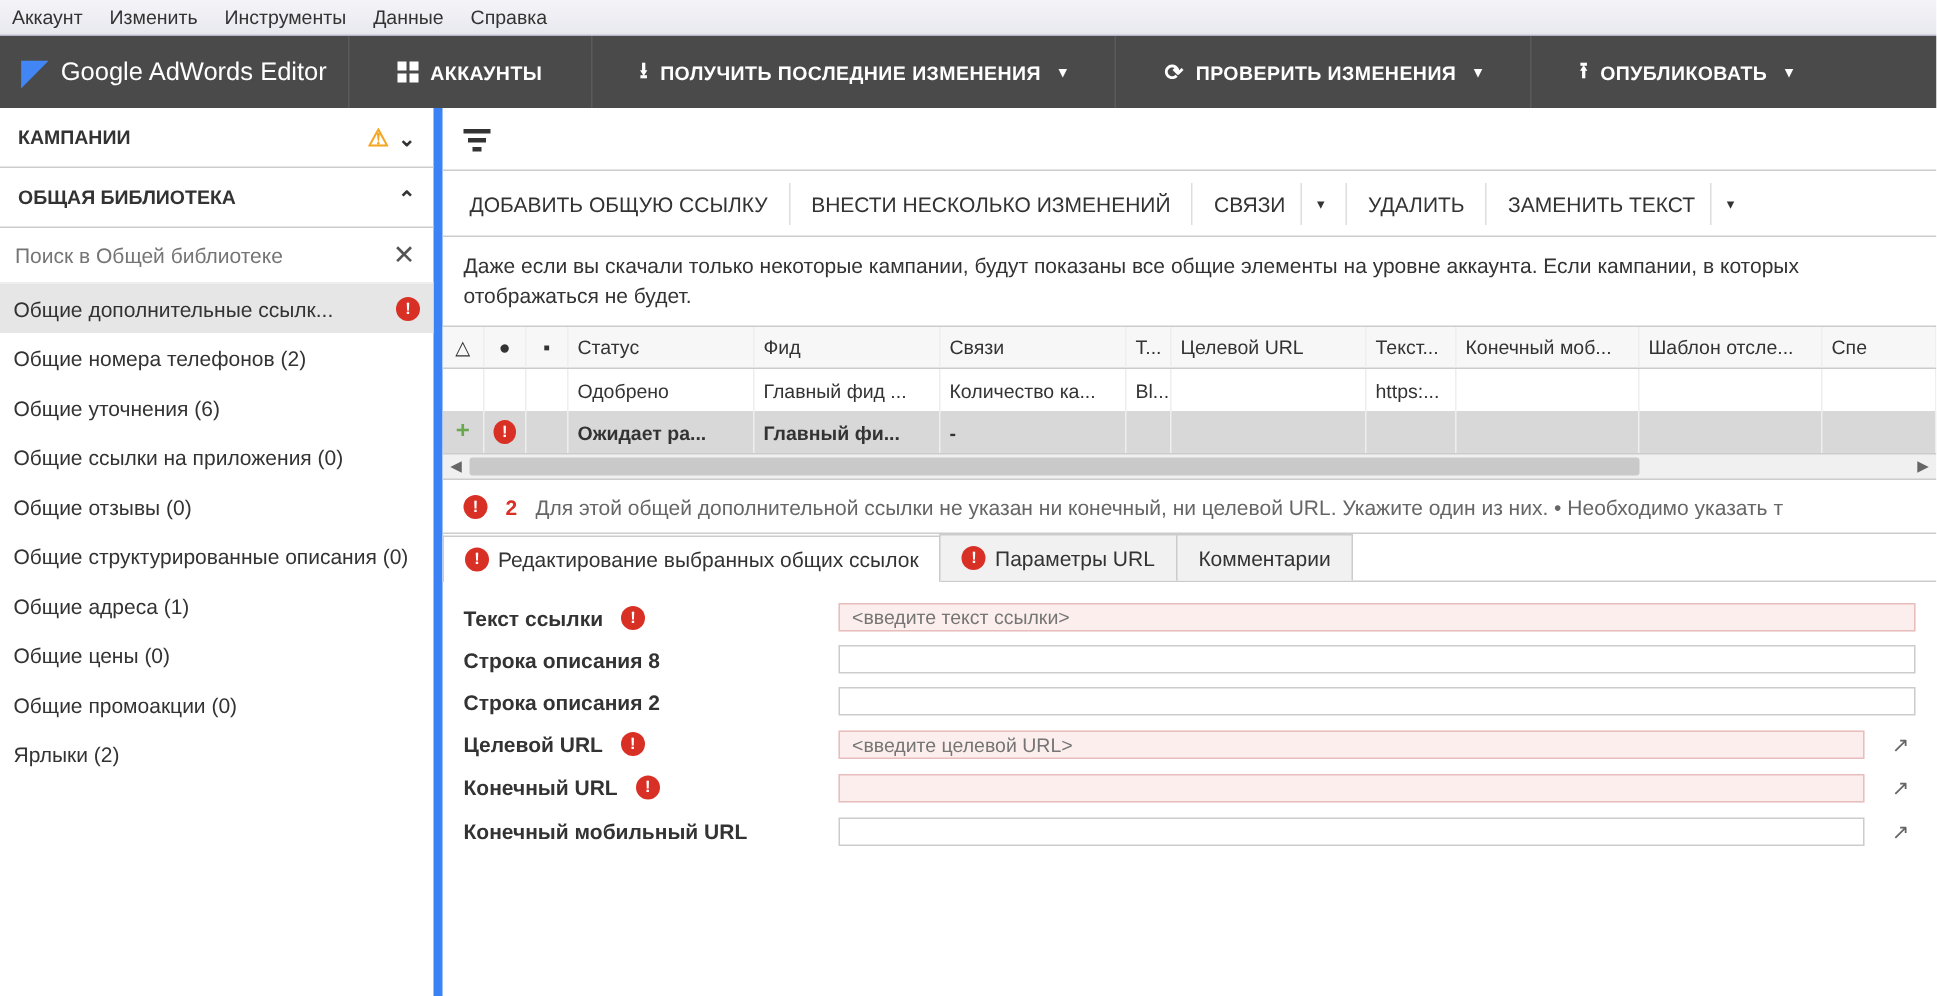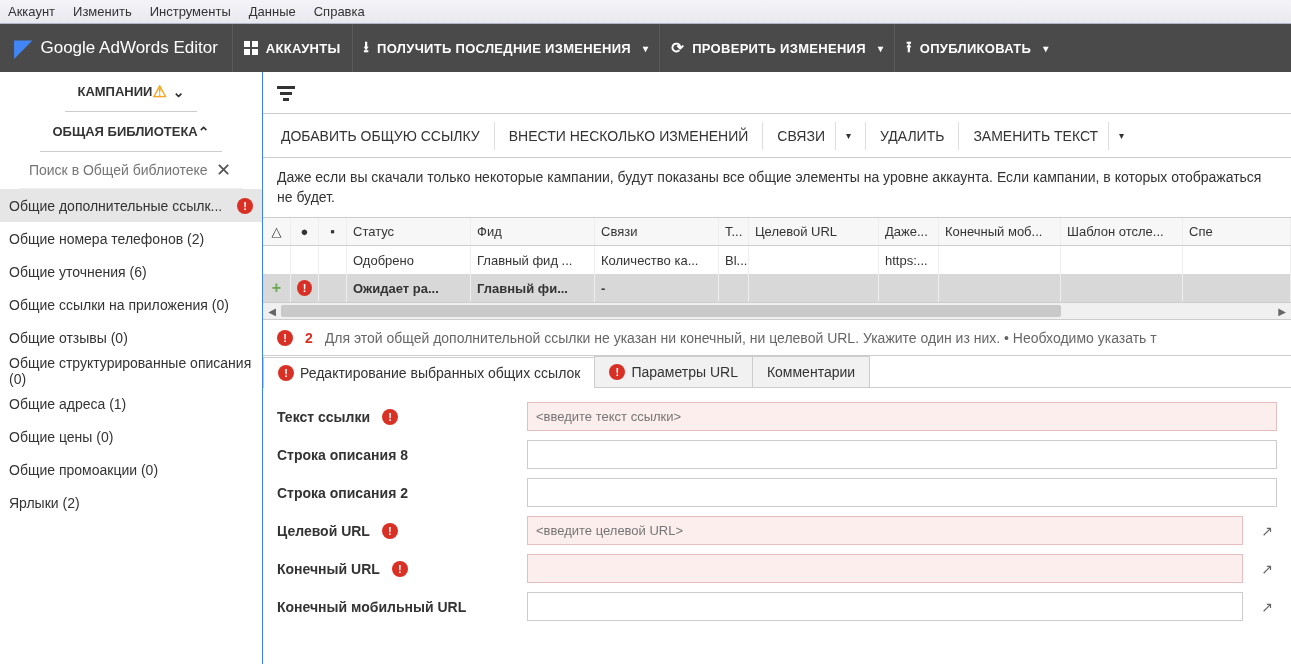--- a/index.html
+++ b/index.html
@@ -6,31 +6,31 @@
 body { width: 1291px; height: 664px; overflow: hidden; background: #fff; font-size: 13px; color: #333; }
 
 
 .menubar { height: 24px; background: linear-gradient(#f4f4f8, #e8e8ef); border-bottom: 1px solid #b5b5c9; display: flex; align-items: center; padding: 0 8px; gap: 18px; }
 .menubar span { font-size: 13px; cursor: default; }
 
 
 .toolbar { height: 48px; background: #4a4a4a; display: flex; align-items: center; color: #fff; }
 .logo-wrap { display: flex; align-items: center; padding: 0 14px; gap: 8px; }
 .logo-text { font-size: 17px; font-weight: 400; }
-.tool-item { display: flex; align-items: center; gap: 8px; padding: 0 11px; height: 100%; font-size: 13px; font-weight: bold; letter-spacing: 0.3px; cursor: pointer; }
+.tool-item { display: flex; align-items: center; gap: 8px; padding: 0 32px; height: 100%; font-size: 13px; font-weight: bold; letter-spacing: 0.3px; cursor: pointer; }
 .tool-item.first { border-left: 1px solid #5a5a5a; }
 .tool-sep { width: 1px; height: 100%; background: #5a5a5a; }
 .squares-icon { display: grid; grid-template-columns: 6px 6px; grid-template-rows: 6px 6px; gap: 2px; }
 .squares-icon i { background:#fff; }
 .dl-icon, .up-icon, .ref-icon { font-size: 15px; }
 .chev { font-size: 10px; margin-left: 4px; }
 
 
 .main { display: flex; height: calc(100% - 72px); }
-.sidebar { width: 263px; border-right: 1px solid #3b82f6; display:flex; flex-direction:column;align-items:center; }
+.sidebar { width: 295px; border-right: 6px solid #3b82f6; display:flex; flex-direction:column; }
 .content { flex: 1; display:flex; flex-direction:column; overflow:hidden; }
 
 
 .side-section-header { height: 40px; display:flex; align-items:center; justify-content:space-between; padding: 0 12px; font-weight:bold; border-bottom:1px solid #ccc; }
 .side-section-header .icons { display:flex; gap:6px; align-items:center; }
 .warn-tri { color:#f5a623; font-size:16px; }
 .chev-dark { font-size:14px; }
 .search-row { display:flex; align-items:center; padding: 4px 8px; border-bottom:1px solid #eee; }
 .search-row input { flex:1; border:none; outline:none; font-size:14px; color:#888; padding:6px 2px; }
 .close-x { font-size:18px; color:#555; cursor:pointer; padding:0 4px; }
@@ -75,21 +75,21 @@
 
 
 .tabs { display:flex; border-bottom:1px solid #ccc; height:32px; }
 .tab { padding:0 14px; display:flex; align-items:center; gap:6px; border:1px solid #ccc; border-bottom:none; background:#f1f1f1; font-size:14px; cursor:pointer; margin-right:-1px; }
 .tab.active { background:#fff; position:relative; top:1px; }
 
 
 .form { padding:14px 14px 0 14px; display:flex; flex-direction:column; gap:9px; }
 .form-row { display:flex; align-items:center; gap:10px; }
 .form-label { width:240px; font-weight:bold; font-size:14px; display:flex; align-items:center; gap:12px;}
-.form-input { flex:1; height:29px; border:1px solid #ccc; padding:0 8px; font-size:13px; }
+.form-input { flex:1; height:19px; border:1px solid #ccc; padding:0 8px; font-size:13px; }
 .form-input.err { background:#fdeeee; border-color:#e8bdbd; }
 .ext-link { width:20px; height:20px; display:flex; align-items:center; justify-content:center; color:#666; margin-left:4px; cursor:pointer; font-size:14px; }
 </style>
 </head>
 <body>
 
 <div class="menubar">
   <span>Аккаунт</span>
   <span>Изменить</span>
   <span>Инструменты</span>
@@ -212,21 +212,21 @@
     <div class="table">
       <div class="thead">
         <div class="th c0">△</div>
         <div class="th c1">●</div>
         <div class="th c2">▪</div>
         <div class="th c3">Статус</div>
         <div class="th c4">Фид</div>
         <div class="th c5">Связи</div>
         <div class="th c6">Т...</div>
         <div class="th c7">Целевой URL</div>
-        <div class="th c8">Даже...</div>
+        <div class="th c8">Текст...</div>
         <div class="th c9">Конечный моб...</div>
         <div class="th c10">Шаблон отсле...</div>
         <div class="th c11">Спе</div>
       </div>
       <div id="tbody">
           <div class="trow">
             <div class="td c0"></div>
             <div class="td c1"></div>
             <div class="td c2"></div>
             <div class="td c3">Одобрено</div>

